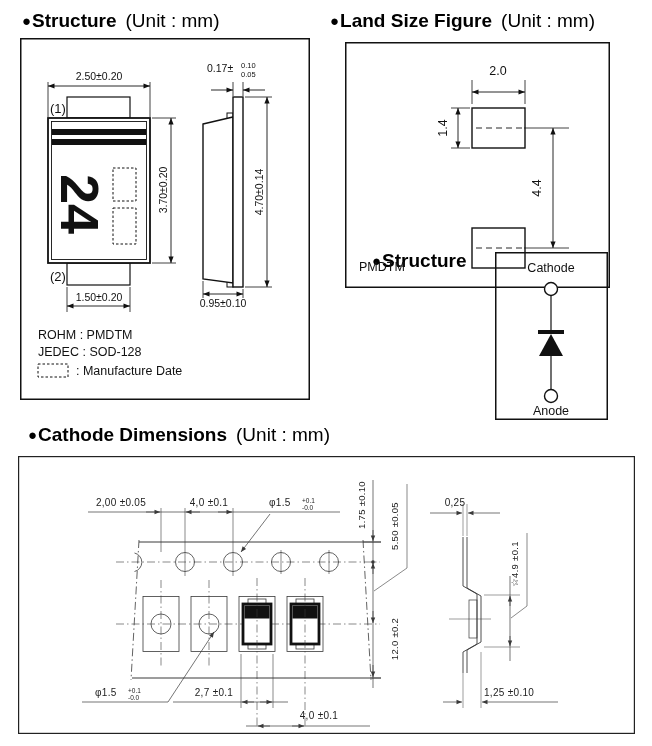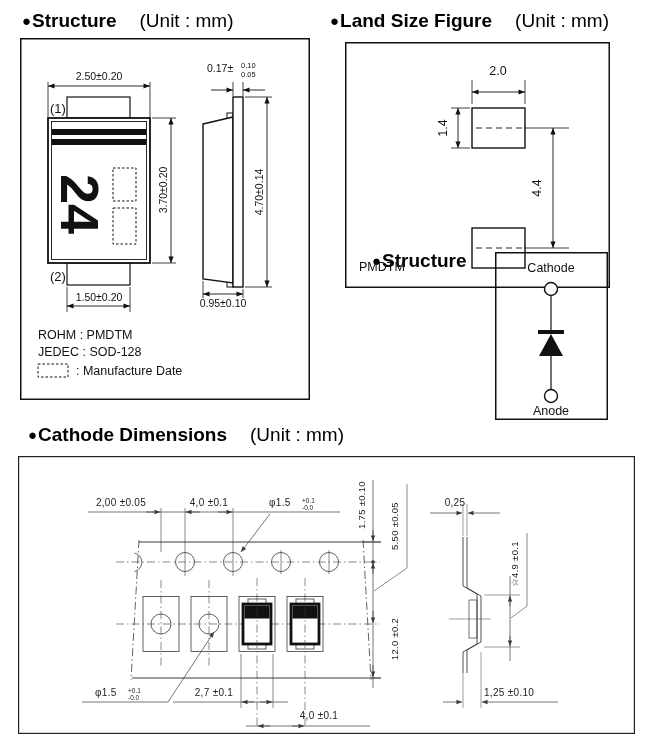--- a/index.html
+++ b/index.html
@@ -1,19 +1,19 @@
 <!DOCTYPE html>
 <html><head>
 <meta charset="utf-8">
 <style>
   html,body{margin:0;padding:0;background:#fff;}
   #canvas{position:relative;width:652px;height:746px;background:#fff;
           font-family:"Liberation Sans",sans-serif;overflow:hidden;}
   .sec-title{position:absolute;font-size:19px;font-weight:bold;color:#000;white-space:nowrap;}
-  .sec-title .unit{font-weight:normal;margin-left:23px;}
+  .sec-title .unit{font-weight:normal;margin-left:9px;}
   .sec-title .bullet{font-size:15px;vertical-align:1px;margin-right:1px;}
   svg{position:absolute;}
   svg text{fill:#111;font-family:"Liberation Sans",sans-serif;}
   .lbl{font-size:10.5px;}
   .lbl-sm{font-size:7.5px;}
   .med{font-size:12.5px;}
   .note{font-size:12.5px;}
   .pin{font-size:13px;}
   .big-mark{font-size:54px;font-weight:bold;}
   .cad{font-size:10px;fill:#222;letter-spacing:.3px;}

